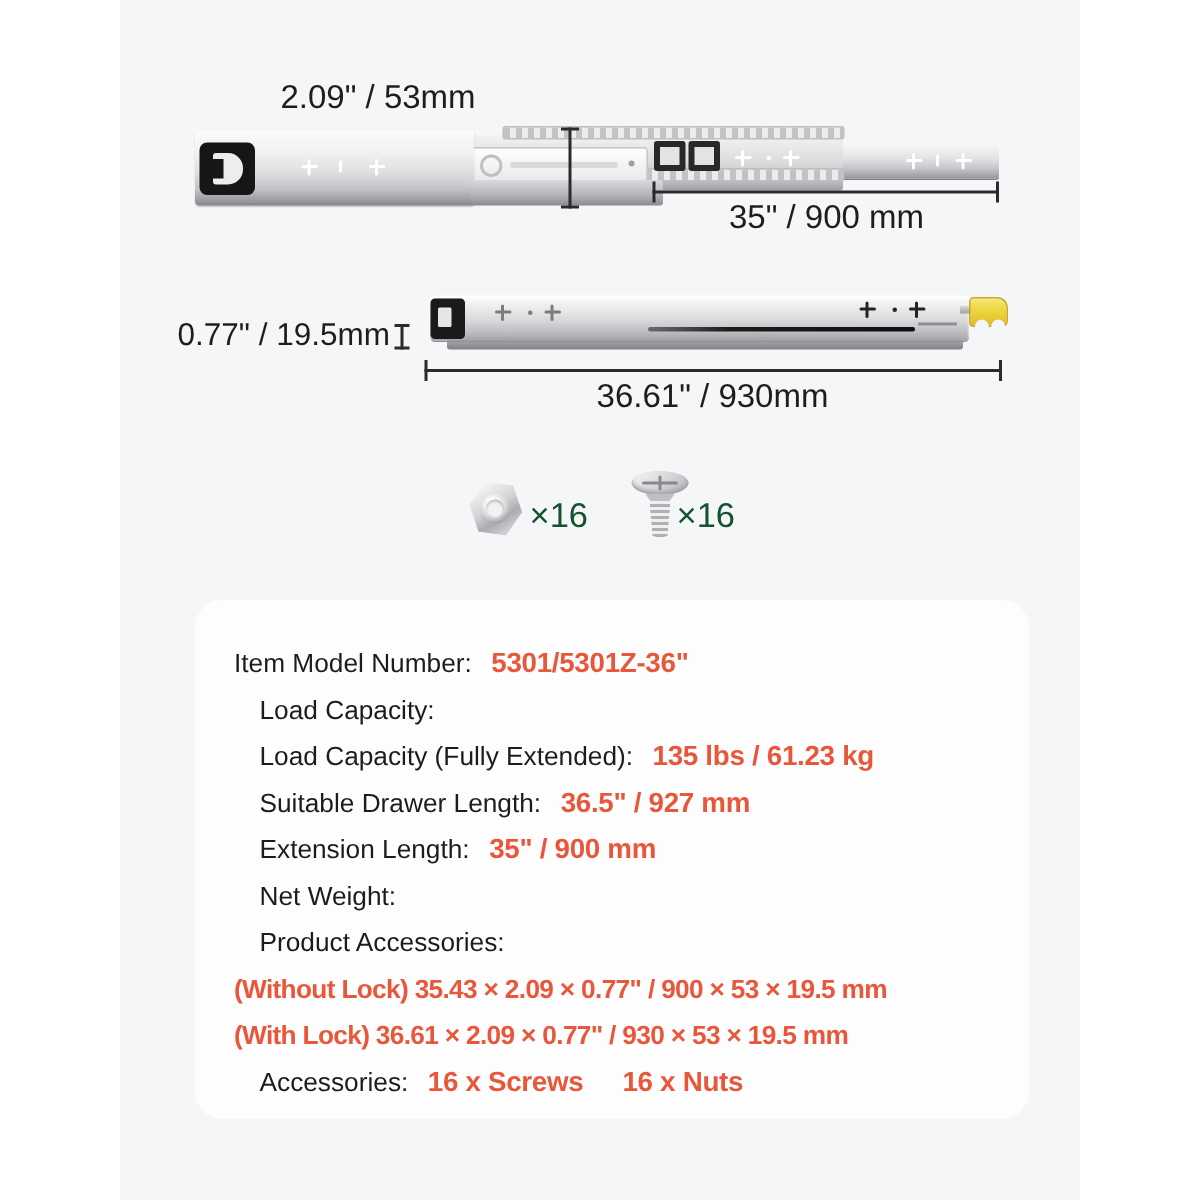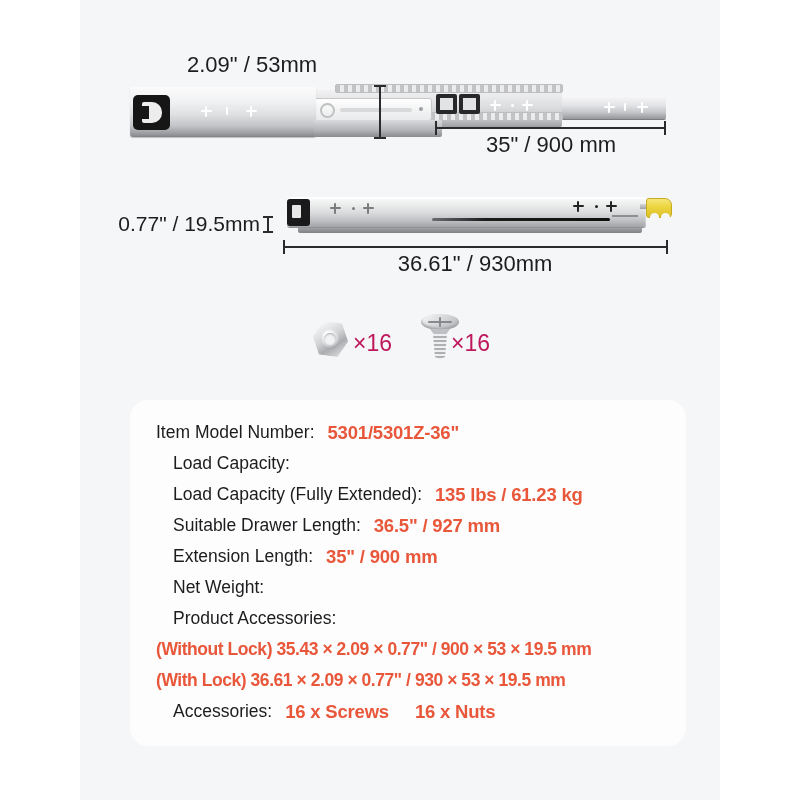--- a/index.html
+++ b/index.html
@@ -31,27 +31,27 @@
   .pdot.dark{background:#232325}
 
   
   .metal-a{background:linear-gradient(180deg,#fbfbfc 0%,#f0f1f2 30%,#dfe0e2 55%,#c3c4c7 78%,#939497 96%,#7e7f82 100%)}
   .metal-b{background:linear-gradient(180deg,#f2f2f3 0%,#dadbdd 50%,#b9babd 85%,#9e9fa2 100%)}
   .metal-c{background:linear-gradient(180deg,#f7f7f8 0%,#e3e4e6 40%,#c6c7ca 70%,#96979a 100%)}
   .strip{background:repeating-linear-gradient(90deg,#c2c3c5 0 4px,#ececee 4px 8px);border:1px solid #bdbec0;border-radius:2px;box-sizing:border-box}
 
   
   .panel{position:absolute;left:130px;top:400px;width:556px;height:346px;background:#FDFDFE;border-radius:18px;padding:22px 16px 0 26px;box-sizing:border-box}
-  .srow{height:31px;display:flex;align-items:flex-start;white-space:nowrap}
+  .srow{height:31px;display:flex;align-items:flex-end;white-space:nowrap}
   .lbl{font-size:17.5px;color:#1c1c1e}
   .val{font-size:18.5px;font-weight:700;color:var(--accent,#E9573B);margin-left:13px;letter-spacing:-0.2px}
   .ind{padding-left:17px}
   .dimval{font-size:17.5px;font-weight:700;color:var(--accent,#E9573B);letter-spacing:-0.45px}
   .val2{margin-left:26px}
-  .count-label{position:absolute;font-size:23px;color:#be185d}
+  .count-label{position:absolute;font-size:23px;color:#14532d}
 </style>
 </head>
 <body>
 
 <div class="canvas">
   <div class="stage"></div>
 
   <div class="dlabel" style="left:152px;top:52px;width:200px;text-align:center">2.09" / 53mm</div>
 
   <div class="abs">

